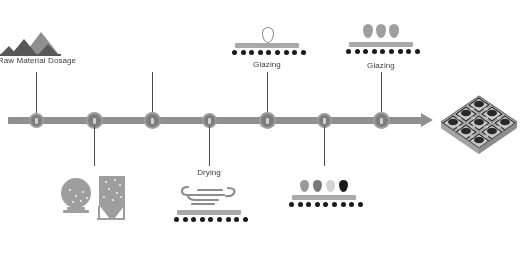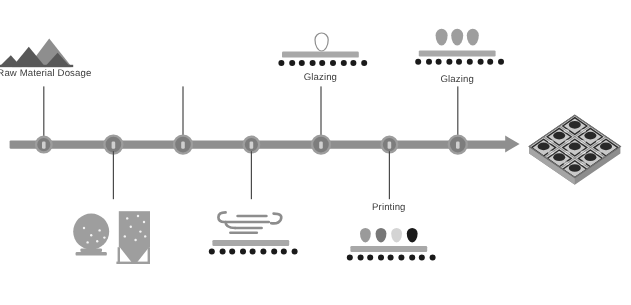--- a/index.html
+++ b/index.html
@@ -180,20 +180,21 @@
       <span class="spk" style="left:57px;top:14px;"></span>
       <span class="spk" style="left:65px;top:18px;"></span>
       <span class="spk" style="left:52px;top:22px;"></span>
       <span class="spk" style="left:61px;top:25px;"></span>
       <span class="spk" style="left:69px;top:22px;"></span>
     </div>
   </div>
 
   <div class="stem" style="left:209px;top:126px;height:40px;"></div>
   <div class="step" style="left:166px;top:168px;width:86px;">
+    <div class="step-label">Drying</div>
     <div class="line-icon" style="height:46px;margin-top:4px;">
 
       <svg width="86" height="26" viewBox="0 0 86 26" style="position:absolute;left:0;top:0;">
         <path d="M22 5 Q16 5 16 9 Q16 13 21 13 L58 13" stroke="#8d8d8d" stroke-width="2.2" fill="none" stroke-linecap="round"></path>
         <path d="M30 18 Q22 18 22 13" stroke="#8d8d8d" stroke-width="2.2" fill="none" stroke-linecap="round"></path>
         <path d="M30 18 L52 18" stroke="#8d8d8d" stroke-width="2.2" fill="none" stroke-linecap="round"></path>
         <path d="M32 8 L56 8" stroke="#8d8d8d" stroke-width="2.2" fill="none" stroke-linecap="round"></path>
         <path d="M62 6 Q70 6 68 11 Q66 15 60 14" stroke="#8d8d8d" stroke-width="2.2" fill="none" stroke-linecap="round"></path>
         <path d="M26 22 L48 22" stroke="#8d8d8d" stroke-width="2.2" fill="none" stroke-linecap="round"></path>
       </svg>
@@ -207,21 +208,20 @@
         <span class="dot"></span>
         <span class="dot"></span>
         <span class="dot"></span>
         <span class="dot"></span>
       </div>
     </div>
   </div>
 
   <div class="stem" style="left:324px;top:126px;height:40px;"></div>
   <div class="step" style="left:281px;top:168px;width:86px;">
-    <div class="step-label">Printing</div>
     <div class="line-icon" style="height:46px;margin-top:10px;">
       <div class="droplet" style="left:19px;top:2px;width:9px;height:12px;background:#9a9a9a;"></div>
       <div class="droplet" style="left:32px;top:2px;width:9px;height:12px;background:#777777;"></div>
       <div class="droplet" style="left:45px;top:2px;width:9px;height:12px;background:#d4d4d4;"></div>
       <div class="droplet" style="left:58px;top:2px;width:9px;height:12px;background:#1a1a1a;"></div>
       <div class="kbar" style="top:17px;"></div>
       <div class="kdots" style="top:24px;">
         <span class="dot"></span>
         <span class="dot"></span>
         <span class="dot"></span>

